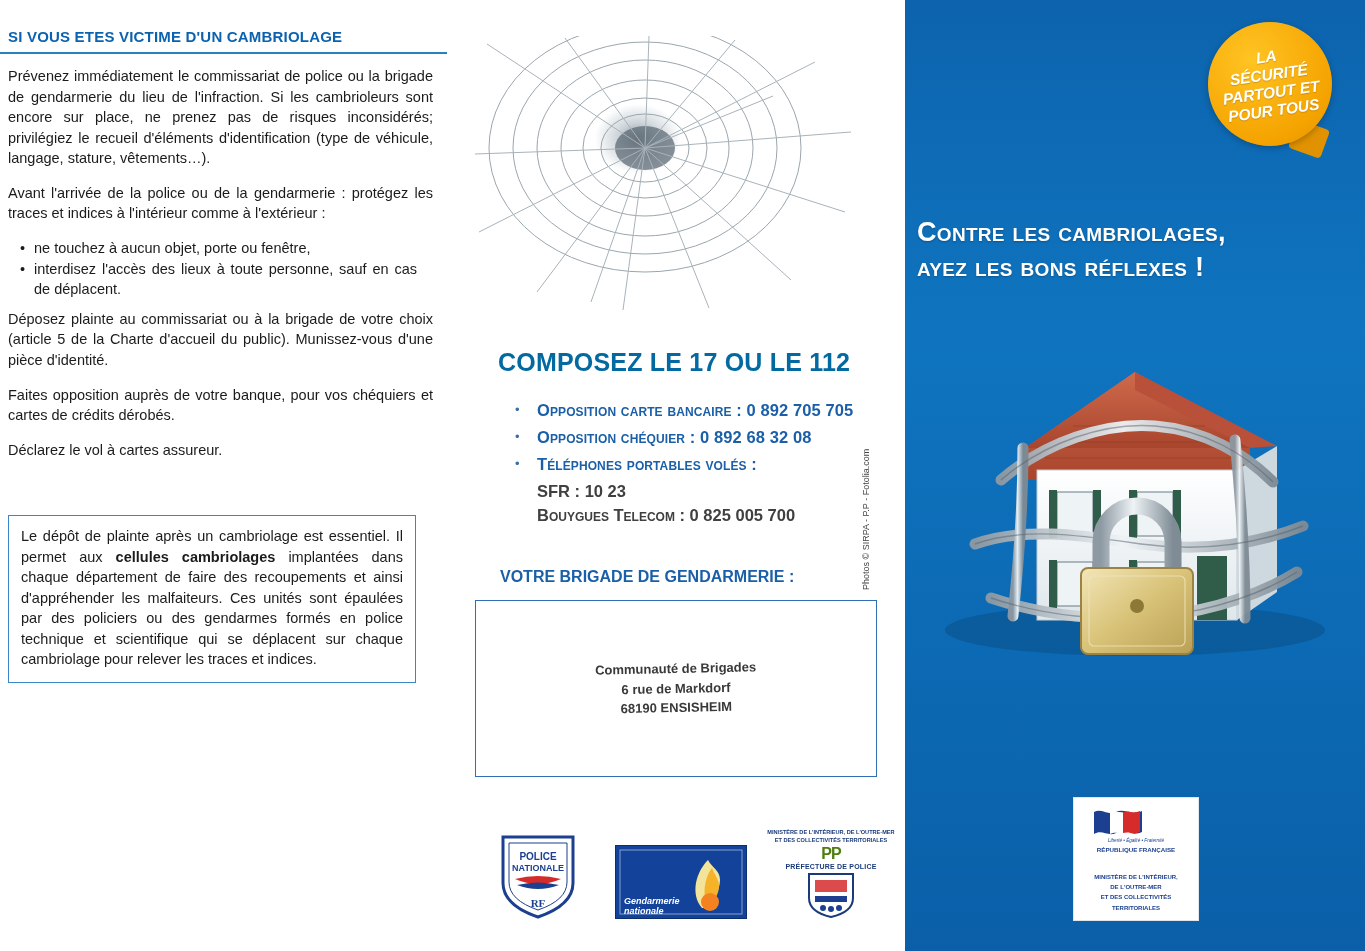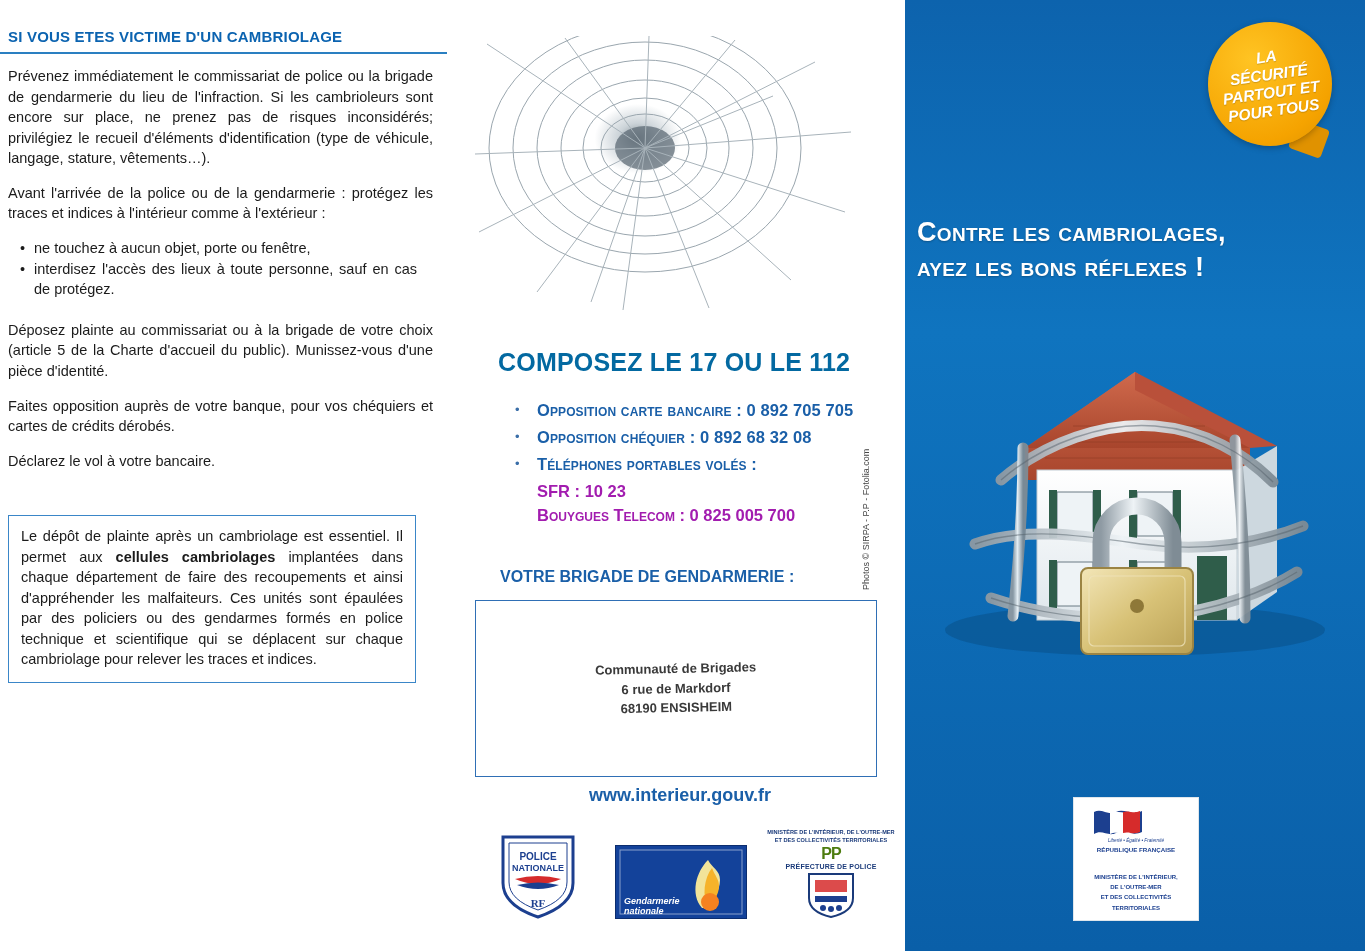--- a/index.html
+++ b/index.html
@@ -70,21 +70,21 @@
     display:flex;align-items:flex-start;margin-bottom:3px;
   }
   .mid-list .bullet{
     width:22px;flex:0 0 22px;color:#3a6ea8;font-size:13px;line-height:24px;
   }
   .mid-list .txt{
     font-size:16.5px;font-weight:bold;line-height:24px;color:#1a5fa8;
     letter-spacing:.1px;
   }
   .mid-list .sub{
-    margin-left:22px;font-size:16.5px;font-weight:bold;color:#a21caf;line-height:24px;
+    margin-left:22px;font-size:16.5px;font-weight:bold;color:#404040;line-height:24px;
   }
   .smallcaps{font-variant:small-caps;}
   .brigade-title{
     position:absolute;left:45px;top:568px;
     font-size:16px;font-weight:bold;color:#1a5fa8;
   }
   .brigade-box{
     position:absolute;left:20px;top:600px;width:400px;height:175px;
     border:1px solid #2f6fb5;background:#fff;
   }
@@ -181,25 +181,25 @@
 
   <div class="left-col">
     <div class="left-title">SI VOUS ETES VICTIME D'UN CAMBRIOLAGE</div>
     <div class="title-rule"></div>
 
     <div class="left-body">
       <p>Prévenez immédiatement le commissariat de police ou la brigade de gendarmerie du lieu de l'infraction. Si les cambrioleurs sont encore sur place, ne prenez pas de risques inconsidérés; privilégiez le recueil d'éléments d'identification (type de véhicule, langage, stature, vêtements…).</p>
       <p>Avant l'arrivée de la police ou de la gendarmerie : protégez les traces et indices à l'intérieur comme à l'extérieur :</p>
       <ul>
         <li>ne touchez à aucun objet, porte ou fenêtre,</li>
-        <li>interdisez l'accès des lieux à toute personne, sauf en cas de protégez.</li>
+        <li>interdisez l'accès des lieux à toute personne, sauf en cas de déplacent.</li>
       </ul>
-      <p style="margin-top:20px">Déposez plainte au commissariat ou à la brigade de votre choix (article 5 de la Charte d'accueil du public). Munissez-vous d'une pièce d'identité.</p>
+      <p style="margin-top:9px">Déposez plainte au commissariat ou à la brigade de votre choix (article 5 de la Charte d'accueil du public). Munissez-vous d'une pièce d'identité.</p>
       <p>Faites opposition auprès de votre banque, pour vos chéquiers et cartes de crédits dérobés.</p>
-      <p>Déclarez le vol à votre bancaire.</p>
+      <p>Déclarez le vol à cartes assureur.</p>
     </div>
 
     <div class="note-box">
       <span>Le dépôt de plainte après un cambriolage est essentiel. Il permet aux </span><b>cellules cambriolages</b><span> implantées dans chaque département de faire des recoupements et ainsi d'appréhender les malfaiteurs. Ces unités sont épaulées par des policiers ou des gendarmes formés en police technique et scientifique qui se déplacent sur chaque cambriolage pour relever les traces et indices.</span>
     </div>
   </div>
 
   <div class="mid-col">
 
     <div class="glass">
@@ -266,21 +266,20 @@
     <div class="brigade-box">
       <div class="stamp">
         <div>Communauté de Brigades</div>
         <div>6 rue de Markdorf</div>
         <div>68190 ENSISHEIM</div>
       </div>
     </div>
 
     <div class="credit">Photos © SIRPA - P.P - Fotolia.com</div>
 
-    <div class="site">www.interieur.gouv.fr</div>
 
     <div class="logos">
 
       <div class="logo-pn">
         <svg width="82" height="86" viewBox="0 0 82 86" aria-hidden="true">
           <path d="M6 4 H76 V50 Q76 72 41 84 Q6 72 6 50 Z" fill="#ffffff" stroke="#1c3f8f" stroke-width="3"></path>
           <path d="M12 10 H70 V49 Q70 67 41 77 Q12 67 12 49 Z" fill="#ffffff" stroke="#1c3f8f" stroke-width="1"></path>
           <text x="41" y="27" text-anchor="middle" font-family="'Liberation Sans',sans-serif" font-size="10" font-weight="bold" fill="#1c3f8f">POLICE</text>
           <text x="41" y="38" text-anchor="middle" font-family="'Liberation Sans',sans-serif" font-size="9" font-weight="bold" fill="#1c3f8f">NATIONALE</text>
           <path d="M18 46 Q41 40 64 46 Q41 56 18 46 Z" fill="#d62b2b"></path>

